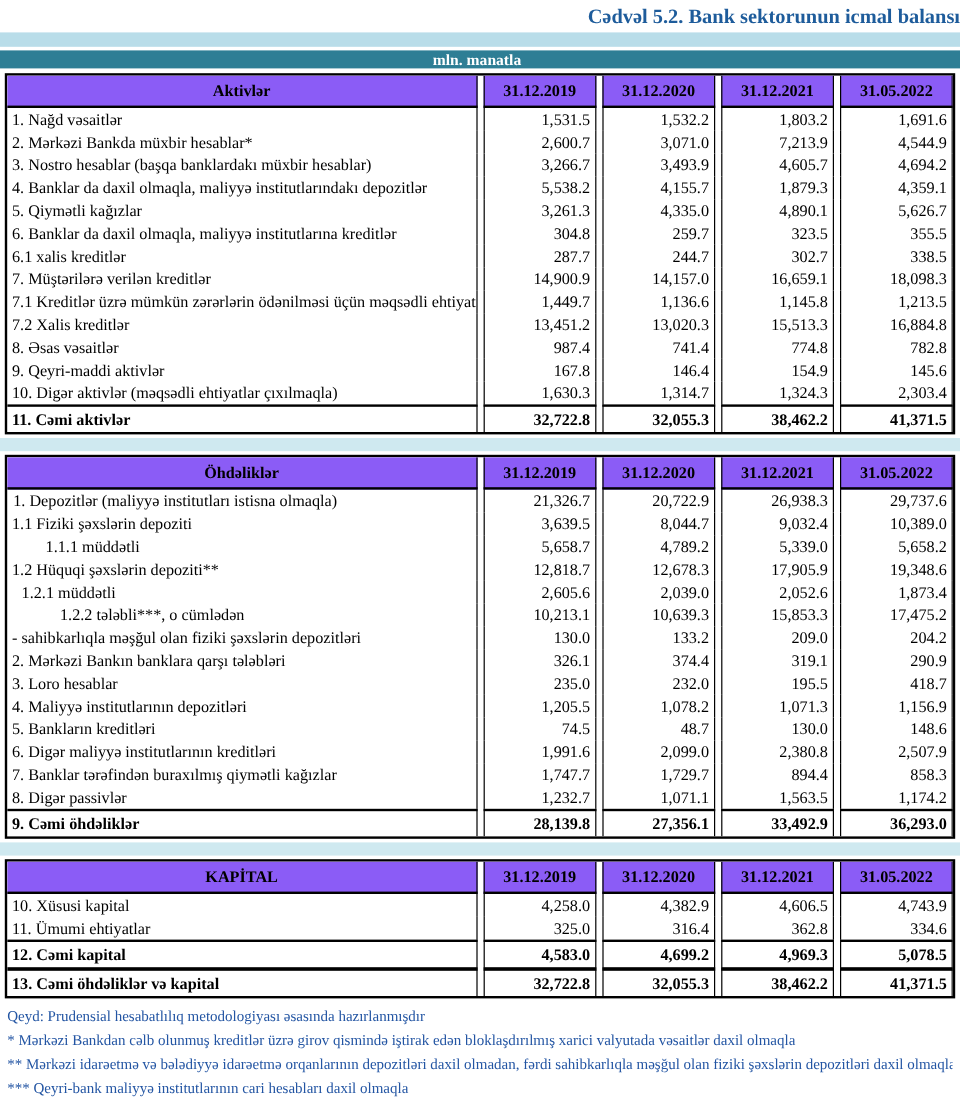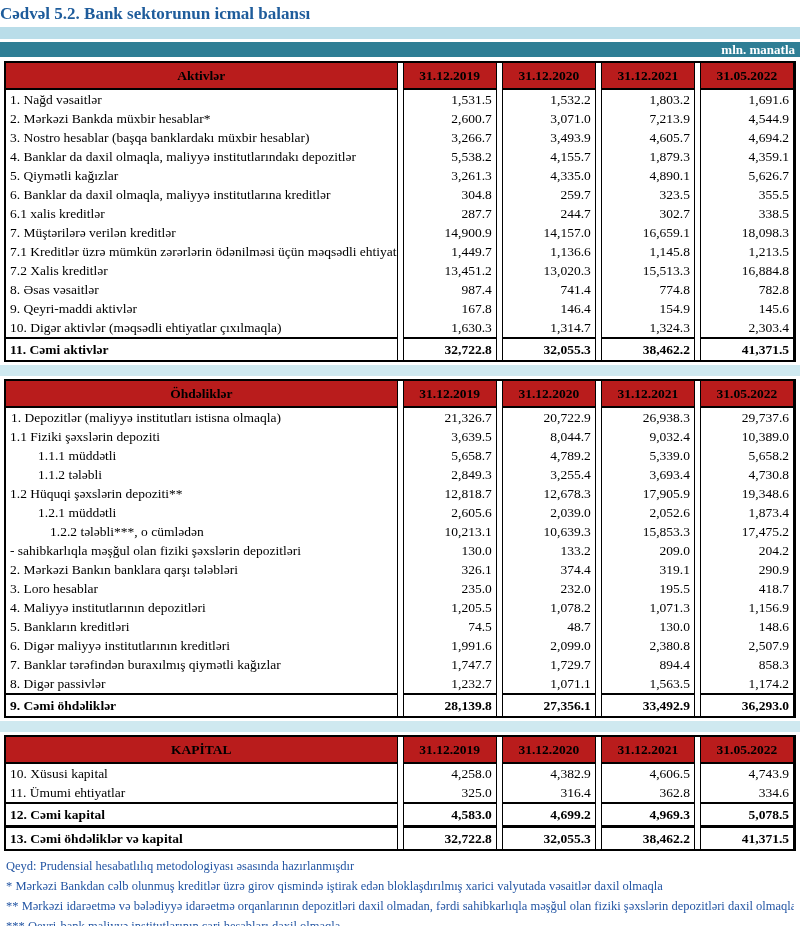--- a/index.html
+++ b/index.html
@@ -3,40 +3,40 @@
 <meta charset="utf-8">
 <style>
   html, body { margin: 0; padding: 0; }
   body {
     width: 800px; height: 926px; background: #ffffff;
     font-family: "Liberation Serif", serif;
     -webkit-font-smoothing: antialiased;
     overflow: hidden;
   }
   .title {
-    text-align: left; color: #1e5c9b; font-weight: bold;
+    text-align: right; color: #1e5c9b; font-weight: bold;
     font-size: 17px; padding: 4px 0 3px;
   }
   .band-light { height: 12px; background: #b9dde9; }
   .band-teal {
     height: 15px; background: #2e7e95; margin-top: 3px; margin-bottom: 4px;
     color: #ffffff; font-weight: bold; font-size: 13px; line-height: 15px;
-    text-align: right; padding-right: 5px;
+    text-align: center; padding-right: 5px;
   }
   .section {
     border: 2px solid #000; margin: 0 4px; overflow: hidden; background: #fff;
   }
   .section table {
     border-collapse: separate; border-spacing: 5px 0;
     width: calc(100% + 10px); margin: 0 -5px; table-layout: fixed;
   }
   col.c-label { width: 51%; }
   col.c-num  { width: 12.25%; }
   th {
-    background: #b91c1c; border: 0;
+    background: #8b5cf6; border: 0;
     border-left: 1px solid #000; border-right: 1px solid #000;
     border-bottom: 2px solid #000;
     font-size: 13.5px; font-weight: bold; height: 25px;
     text-align: center; padding: 0; white-space: nowrap; overflow: hidden;
   }
   th:first-child { border-left: 0; }
   td {
     border-left: 1px solid #000; border-right: 1px solid #000;
     font-size: 13.5px; height: 19px; padding: 0 3px;
     white-space: nowrap; overflow: hidden;
@@ -214,35 +214,28 @@
               <td class="num">10,389.0</td>
             </tr>
             <tr>
               <td class="lbl" style="padding-left: 32px;">1.1.1 müddətli</td>
               <td class="num">5,658.7</td>
               <td class="num">4,789.2</td>
               <td class="num">5,339.0</td>
               <td class="num">5,658.2</td>
             </tr>
             <tr>
-              <td class="lbl" style="padding-left: 32px;">1.1.2 tələbli</td>
-              <td class="num">2,849.3</td>
-              <td class="num">3,255.4</td>
-              <td class="num">3,693.4</td>
-              <td class="num">4,730.8</td>
-            </tr>
-            <tr>
               <td class="lbl">1.2 Hüquqi şəxslərin depoziti**</td>
               <td class="num">12,818.7</td>
               <td class="num">12,678.3</td>
               <td class="num">17,905.9</td>
               <td class="num">19,348.6</td>
             </tr>
             <tr>
-              <td class="lbl" style="padding-left: 32px;">1.2.1 müddətli</td>
+              <td class="lbl" style="padding-left: 12px;">1.2.1 müddətli</td>
               <td class="num">2,605.6</td>
               <td class="num">2,039.0</td>
               <td class="num">2,052.6</td>
               <td class="num">1,873.4</td>
             </tr>
             <tr>
               <td class="lbl" style="padding-left: 44px;">1.2.2 tələbli***, o cümlədən</td>
               <td class="num">10,213.1</td>
               <td class="num">10,639.3</td>
               <td class="num">15,853.3</td>

